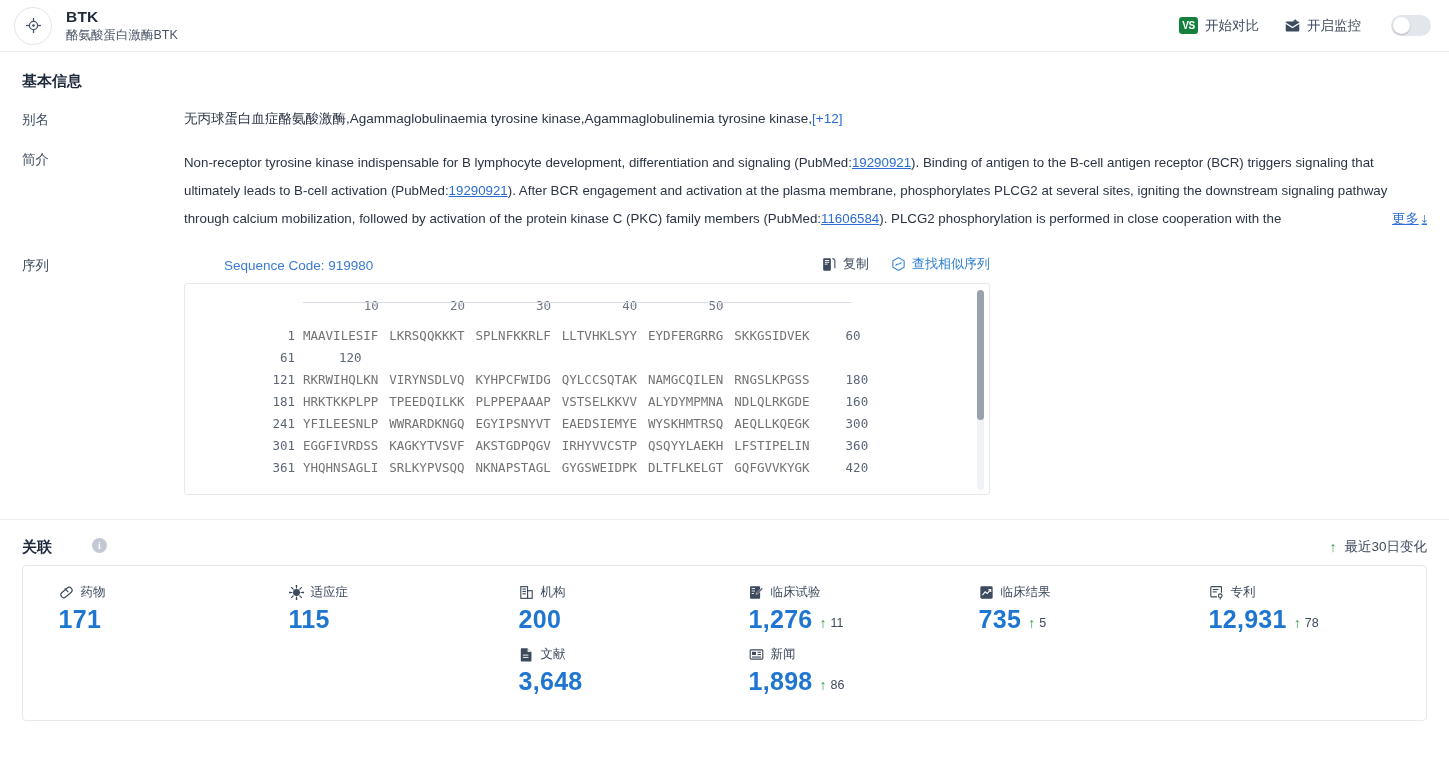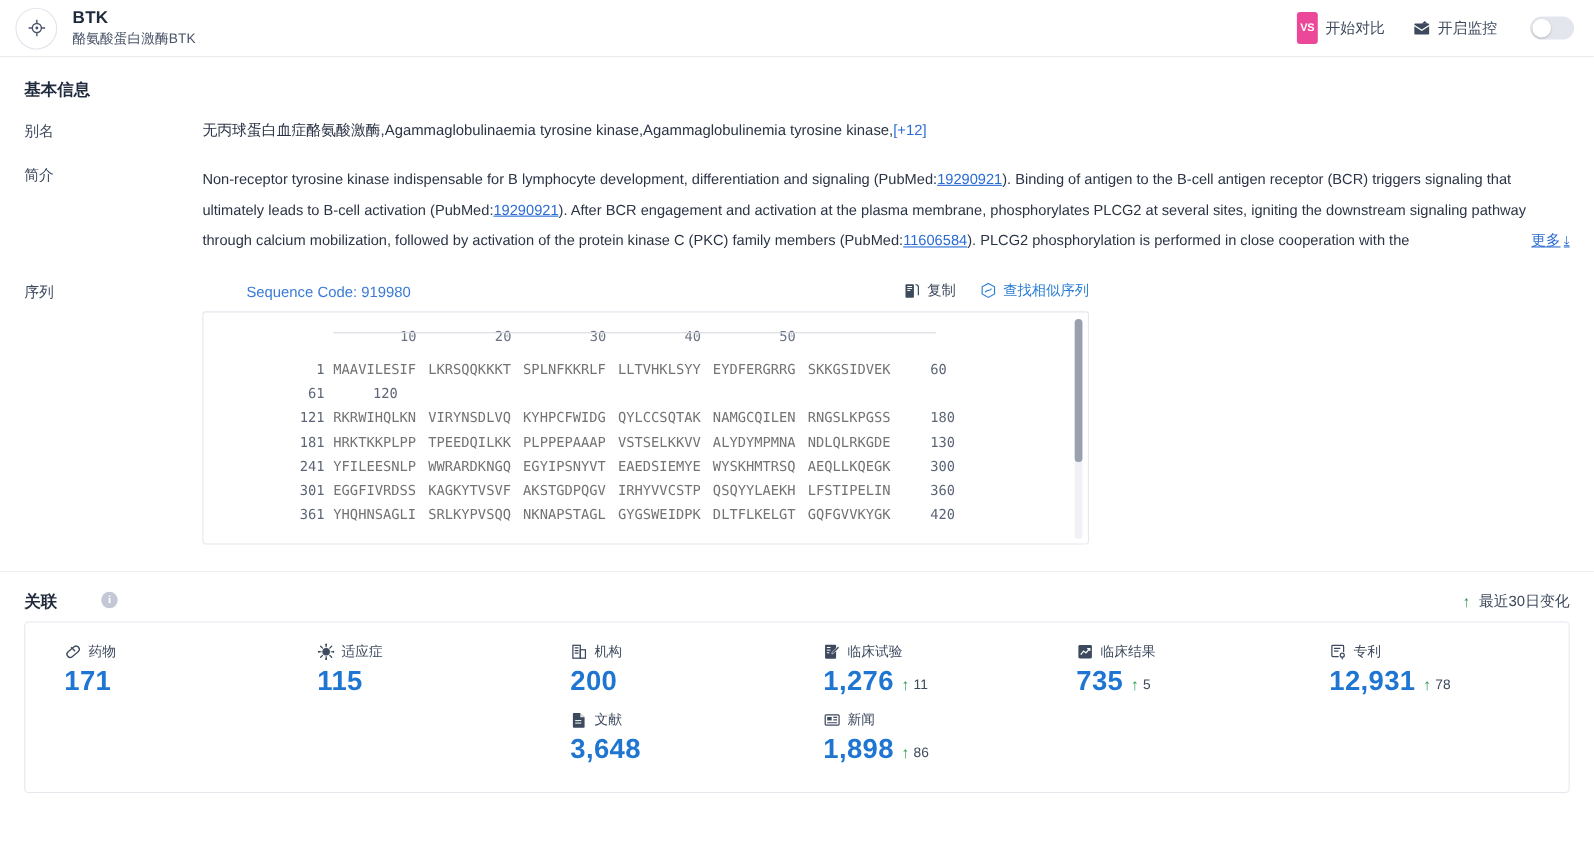--- a/index.html
+++ b/index.html
@@ -22,21 +22,21 @@
     border:1px solid #e2e5ec;
     display:flex;align-items:center;justify-content:center;
     flex:0 0 auto;margin-right:14px;
   }
   .title-wrap{display:flex;flex-direction:column;justify-content:center;line-height:1.15;}
   .title-main{font-size:15.5px;font-weight:bold;color:#1f2a3c;letter-spacing:.2px;}
   .title-sub{font-size:12.5px;color:#4a5568;margin-top:2px;}
   .topbar-right{margin-left:auto;display:flex;align-items:center;gap:26px;}
   .tb-btn{display:flex;align-items:center;gap:7px;font-size:13.5px;color:#3d4a5d;cursor:pointer;}
   .vs-badge{
-    width:19px;height:29px;border-radius:3px;background:#ec4899;
+    width:19px;height:17px;border-radius:3px;background:#15803d;
     color:#fff;font-size:10px;font-weight:bold;
     display:flex;align-items:center;justify-content:center;letter-spacing:-.3px;
   }
   .toggle{
     width:40px;height:21px;border-radius:11px;background:#e3e6ec;
     position:relative;cursor:pointer;margin-left:4px;flex:0 0 auto;
   }
   .toggle::after{
     content:"";position:absolute;left:2px;top:2px;width:17px;height:17px;
     border-radius:50%;background:#fff;box-shadow:0 1px 2px rgba(0,0,0,.22);
@@ -253,21 +253,21 @@
               <div class="seq-line">
                 <div class="seq-start">181</div>
                 <div class="seq-blocks">
                   <span>HRKTKKPLPP</span>
                   <span>TPEEDQILKK</span>
                   <span>PLPPEPAAAP</span>
                   <span>VSTSELKKVV</span>
                   <span>ALYDYMPMNA</span>
                   <span>NDLQLRKGDE</span>
                 </div>
-                <div class="seq-end">130</div>
+                <div class="seq-end">160</div>
               </div>
               <div class="seq-line">
                 <div class="seq-start">241</div>
                 <div class="seq-blocks">
                   <span>YFILEESNLP</span>
                   <span>WWRARDKNGQ</span>
                   <span>EGYIPSNYVT</span>
                   <span>EAEDSIEMYE</span>
                   <span>WYSKHMTRSQ</span>
                   <span>AEQLLKQEGK</span>

